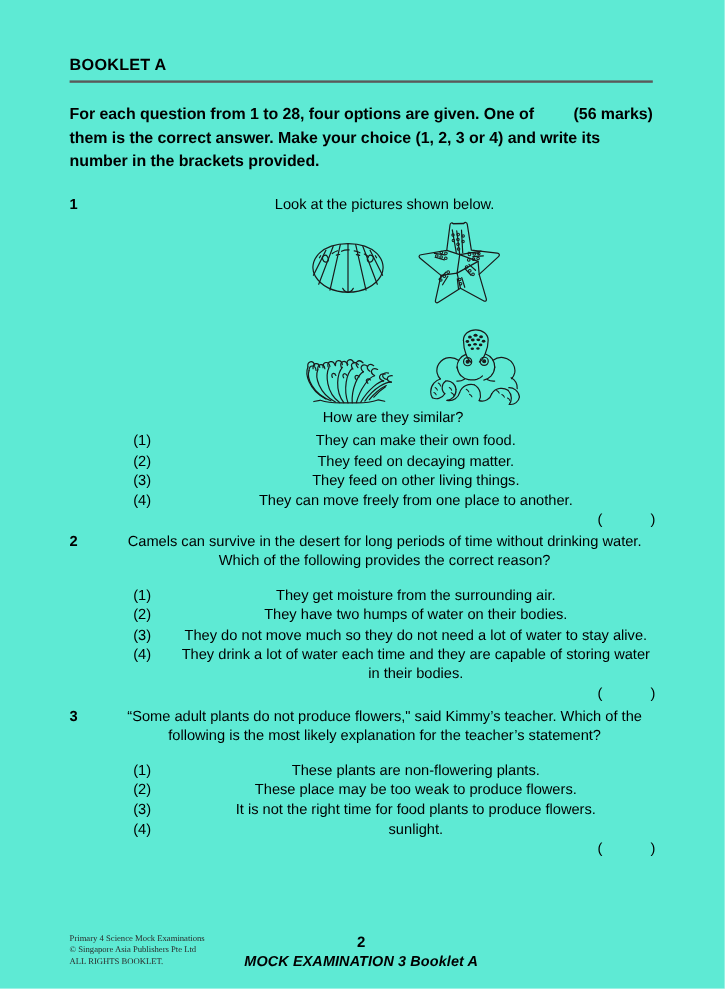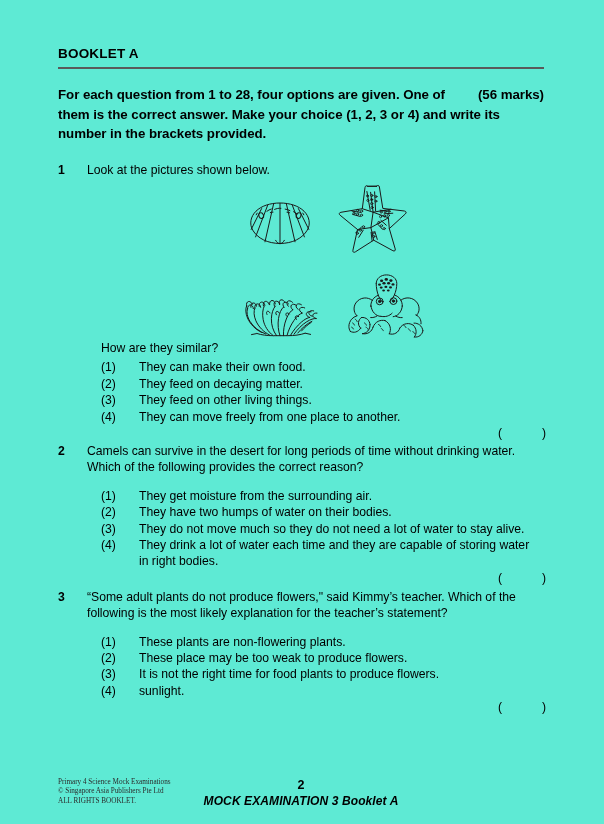--- a/index.html
+++ b/index.html
@@ -64,21 +64,22 @@
   }
   .q-num {
     position: absolute;
     left: 0;
     top: 0;
     width: 22px;
     font-weight: bold;
     font-size: 12.2px;
   }
   .q-body {
-    margin-left: 29px;
+    margin-left: 39px;
+    text-align: center;
   }
   .q-stem {
     margin: 0;
   }
 
   .figure-block {
     position: relative;
     height: 162px;
     margin: 0;
   }
@@ -415,21 +416,21 @@
             <span class="opt-label">(2)</span>
             <span class="opt-text">They have two humps of water on their bodies.</span>
           </li>
           <li class="opt">
             <span class="opt-label">(3)</span>
             <span class="opt-text">They do not move much so they do not need a lot of water to stay alive.</span>
           </li>
           <li class="opt opt-row-with-bracket">
             <span class="opt-label">(4)</span>
             <span class="opt-text">They drink a lot of water each time and they are capable of storing water</span>
-            <span class="opt-cont">in right bodies.</span>
+            <span class="opt-cont">in their bodies.</span>
             <span class="answer-bracket">
               <span class="paren-open">(</span>
               <span class="paren-close">)</span>
             </span>
           </li>
         </ul>
       </div>
     </div>
 
     <div class="question" style="margin-top:19px;">

